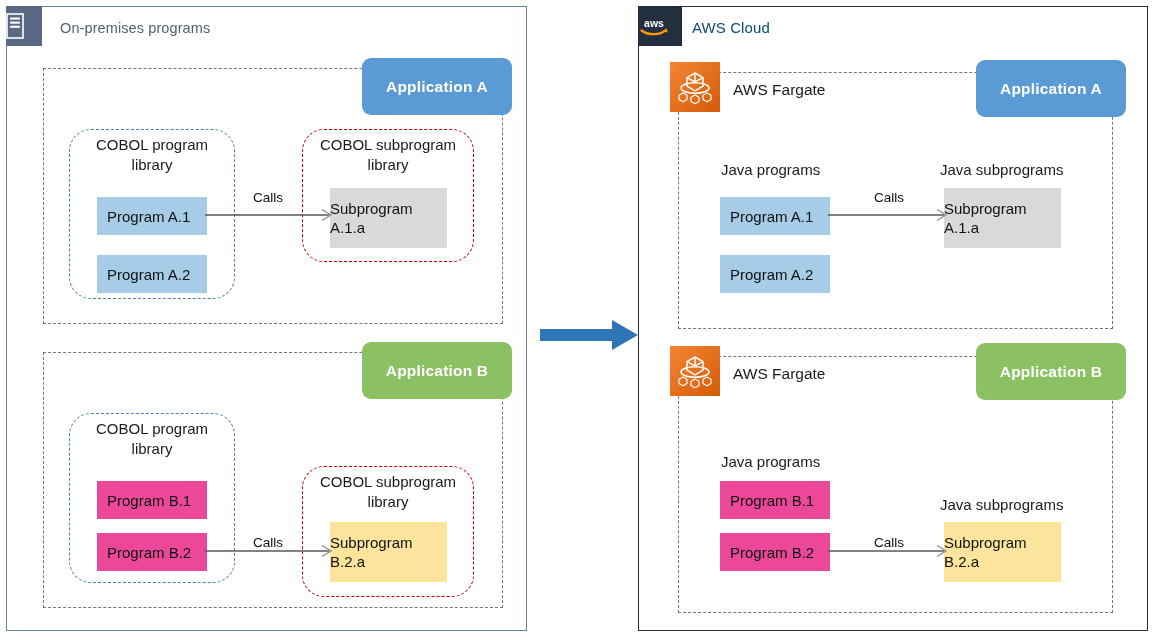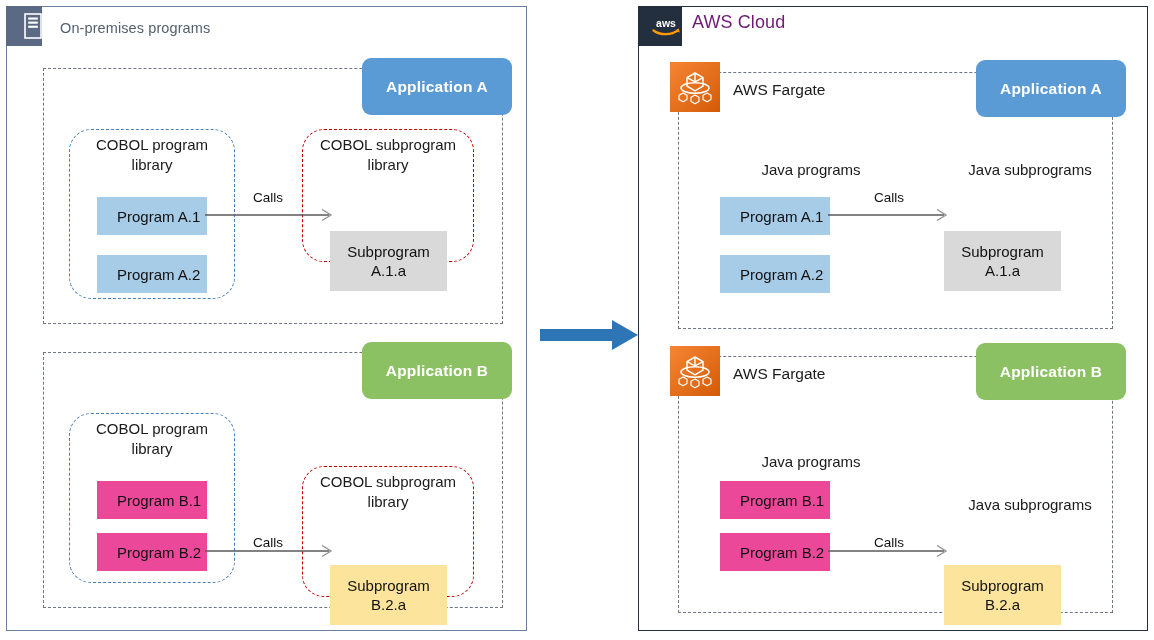--- a/index.html
+++ b/index.html
@@ -9,27 +9,27 @@
     color:#1a1a1a;
   }
   .stage{position:absolute;inset:0;}
 
   
   .panel{position:absolute;background:#ffffff;box-sizing:border-box;}
   #onprem-panel{left:6px;top:6px;width:521px;height:625px;border:1.5px solid #6b7f9e;}
   #aws-panel{left:638px;top:6px;width:510px;height:625px;border:1.5px solid #232f3e;}
 
   
-  .corner-icon{position:absolute;display:flex;align-items:center;justify-content:flex-end;}
+  .corner-icon{position:absolute;display:flex;align-items:center;justify-content:flex-start;}
   #mainframe-icon{left:6px;top:6px;width:36px;height:40px;background:#5a6a85;}
   #aws-logo{left:638px;top:6px;width:44px;height:40px;background:#232f3e;}
 
   .panel-title{position:absolute;font-size:14.5px;color:#55606e;letter-spacing:.1px;white-space:nowrap;}
   #onprem-title{left:60px;top:20px;}
-  #aws-title{left:692px;top:12px;color:#701a75;font-size:18px;}
+  #aws-title{left:692px;top:19px;color:#0c4a6e;font-size:15px;}
 
   
   .app-container{position:absolute;box-sizing:border-box;}
   .app-container.grey{border:1.4px dashed #6e7681;}
   #appA-box{left:43px;top:68px;width:460px;height:256px;}
   #appB-box{left:43px;top:352px;width:460px;height:256px;}
   #awsA-box{left:678px;top:72px;width:435px;height:257px;}
   #awsB-box{left:678px;top:356px;width:435px;height:257px;}
 
   
@@ -50,37 +50,37 @@
   #libA-prog{left:69px;top:129px;width:166px;height:170px;}
   #libA-sub{left:302px;top:129px;width:172px;height:133px;}
   #libB-prog{left:69px;top:413px;width:166px;height:170px;}
   #libB-sub{left:302px;top:466px;width:172px;height:131px;}
 
   
   .caption{
     position:absolute;font-size:15px;color:#1a1a1a;text-align:center;
     line-height:20px;white-space:pre-line;
   }
-  .caption.left{text-align:center;}
+  .caption.left{text-align:left;}
   #capA-prog{left:74px;top:135px;width:156px;}
   #capA-sub{left:305px;top:135px;width:166px;}
   #capB-prog{left:74px;top:419px;width:156px;}
   #capB-sub{left:305px;top:472px;width:166px;}
   #capAwsA-prog{left:721px;top:160px;width:180px;}
   #capAwsA-sub{left:940px;top:160px;width:180px;}
   #capAwsB-prog{left:721px;top:452px;width:180px;}
   #capAwsB-sub{left:940px;top:495px;width:180px;}
 
   
   .block{
     position:absolute;display:flex;align-items:center;box-sizing:border-box;
     font-size:15px;color:#111111;line-height:19px;
   }
-  .block.center{justify-content:center;text-align:center;margin-top:43px;}
-  .block.padleft{padding-left:20px;}
+  .block.center{justify-content:center;}
+  .block.padleft{padding-left:10px;}
   .blue-fill{background:#a7cce8;}
   .green-fill{background:#ec4899;}
   .grey-fill{background:#d9d9d9;}
   .yellow-fill{background:#fde49c;}
 
   #pA1{left:97px;top:197px;width:110px;height:38px;}
   #pA2{left:97px;top:255px;width:110px;height:38px;}
   #subA1{left:330px;top:188px;width:117px;height:60px;}
   #pB1{left:97px;top:481px;width:110px;height:38px;}
   #pB2{left:97px;top:533px;width:110px;height:38px;}

